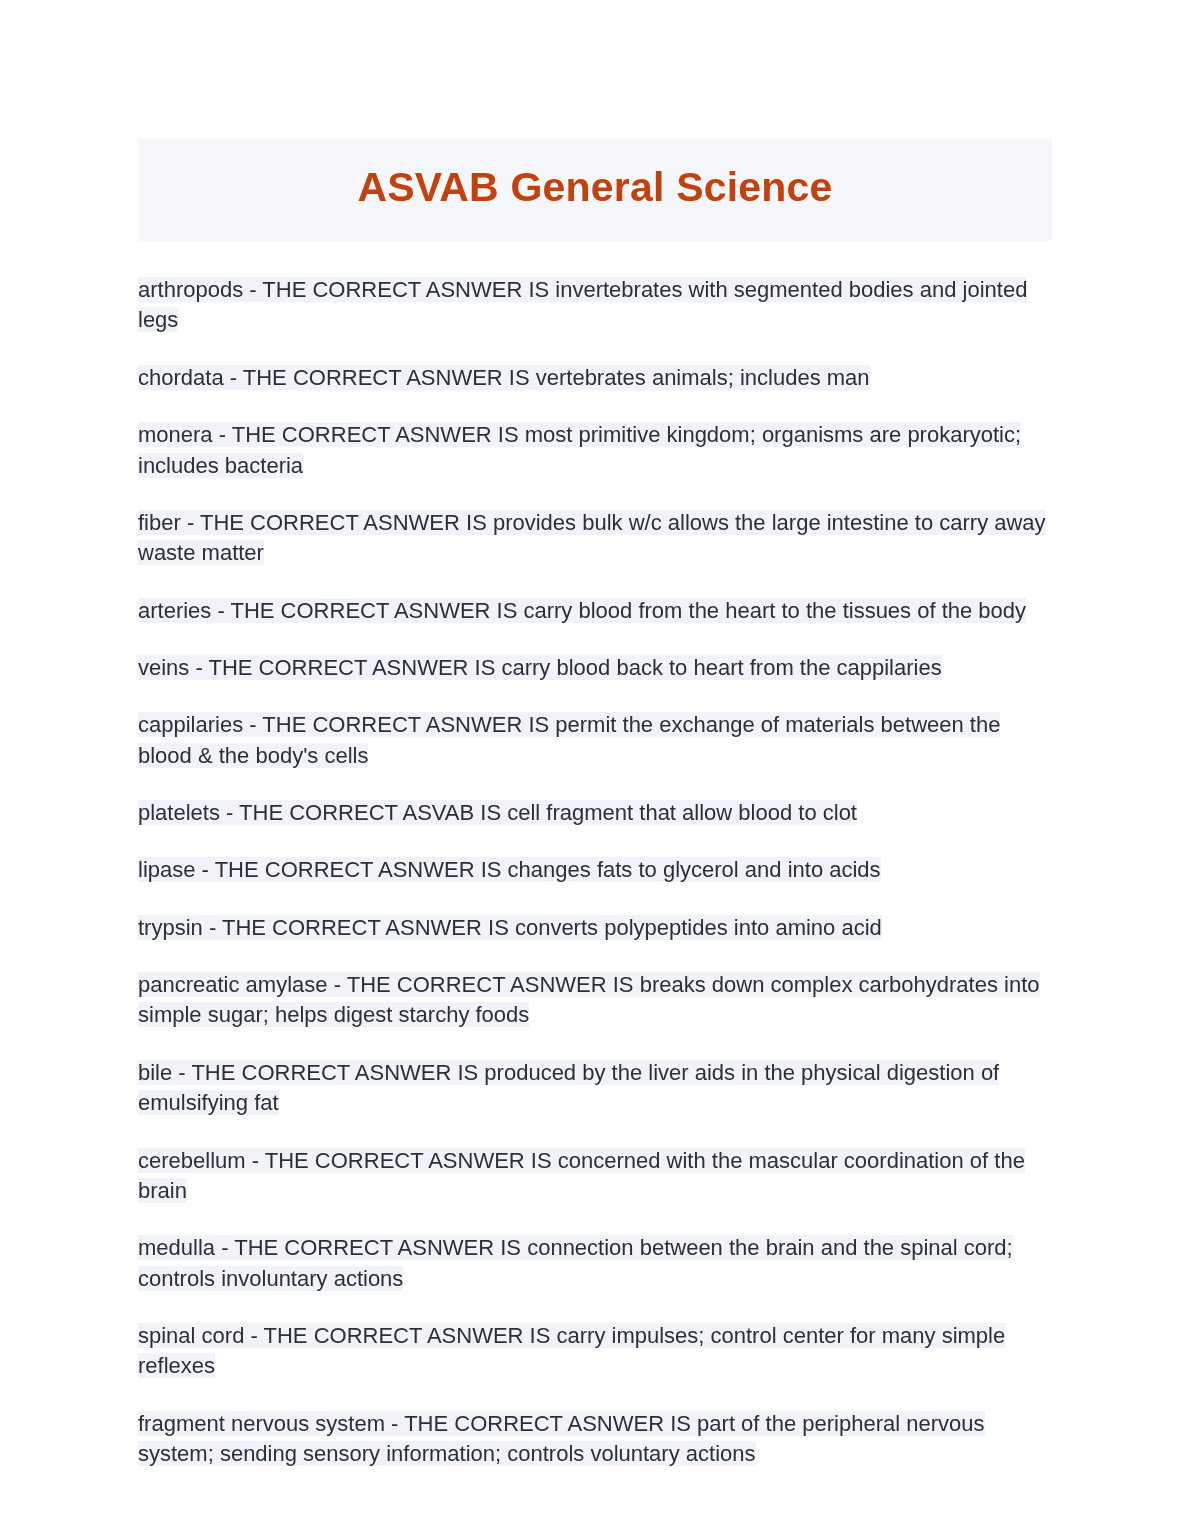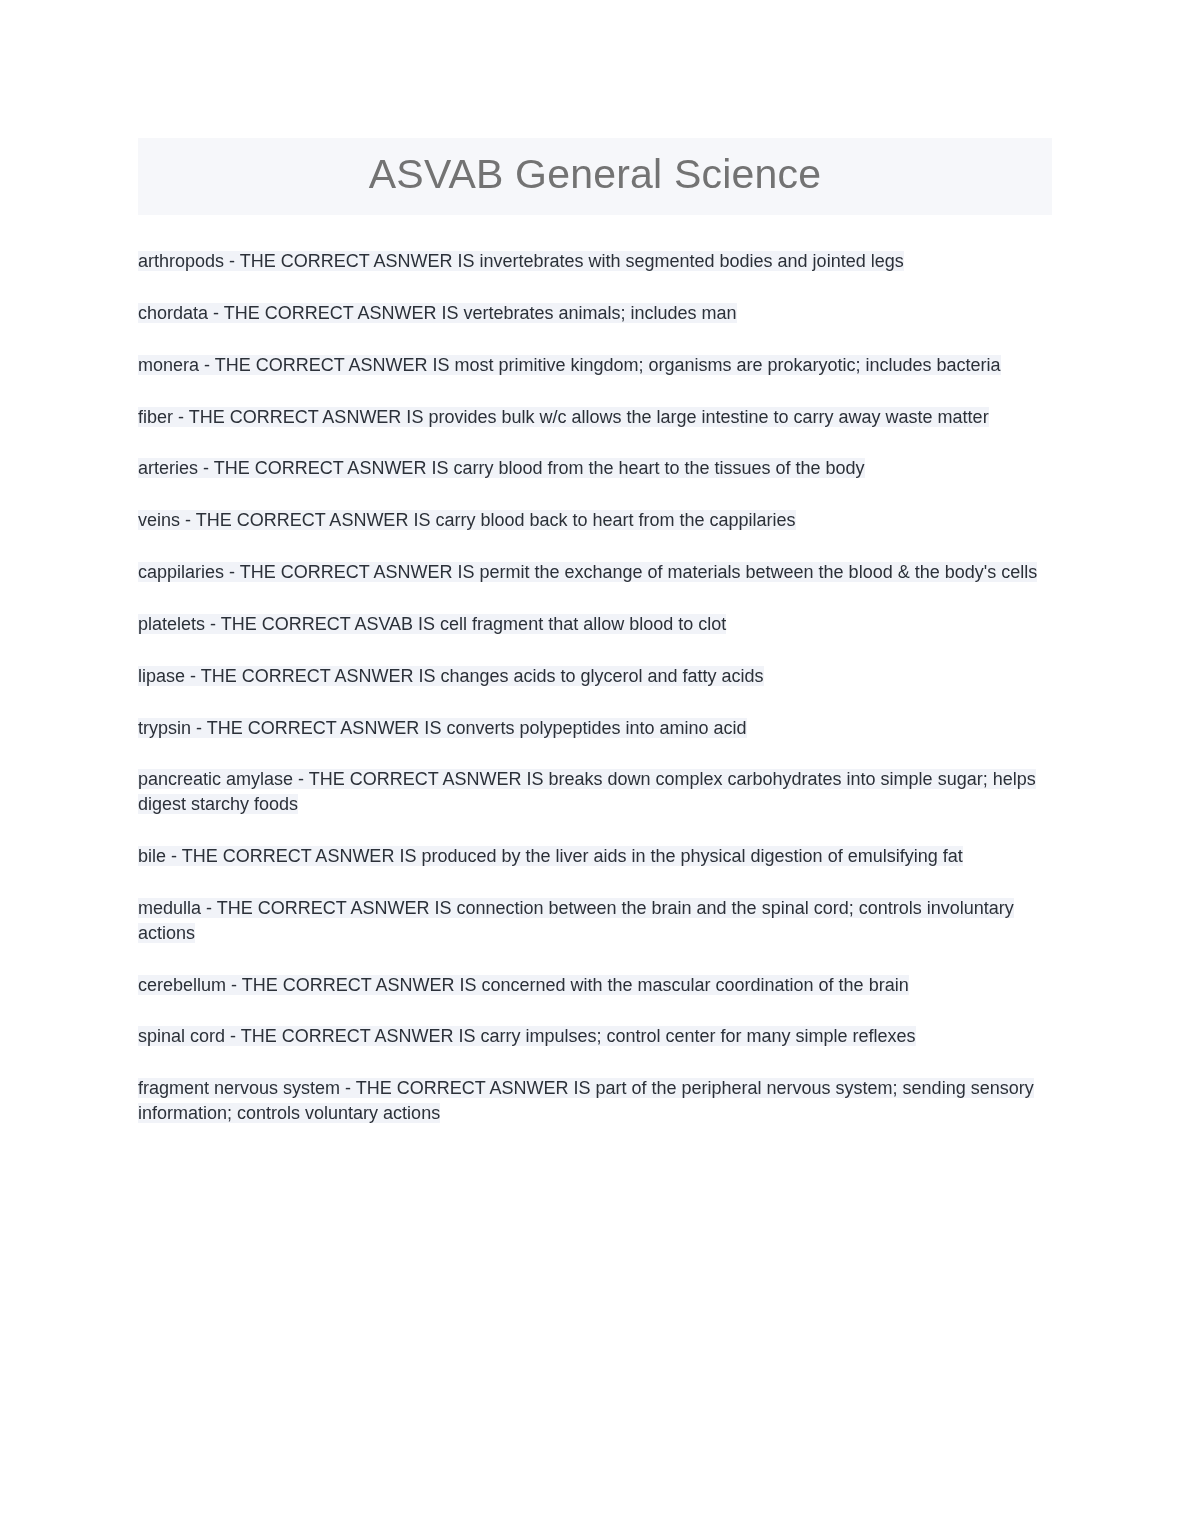--- a/index.html
+++ b/index.html
@@ -23,32 +23,32 @@
     background: #ffffff;
   }
   .title-band {
     margin: 138px 138px 0 138px;
     background: #f6f7fa;
     padding: 14px 0 18px 0;
     text-align: center;
   }
   .doc-title {
     font-size: 41px;
-    font-weight: normal;
-    color: #737373;
+    font-weight: bold;
+    color: #c2410c;
     letter-spacing: 0.2px;
     line-height: 1.1;
-    margin: 0;
+    margin: 13px;
   }
   .content {
     margin: 0 138px;
     padding-top: 34px;
   }
   .entry {
-    font-size: 18px;
+    font-size: 22px;
     line-height: 1.38;
     margin: 0 0 27px 0;
     color: #2b3038;
     max-width: 918px;
   }
   .entry .hl {
     background: #f1f3f8;
     box-decoration-break: clone;
     -webkit-box-decoration-break: clone;
   }
@@ -64,23 +64,23 @@
 
   <div class="content">
     <p class="entry"><span class="hl">arthropods - THE CORRECT ASNWER IS invertebrates with segmented bodies and jointed legs</span></p>
     <p class="entry"><span class="hl">chordata - THE CORRECT ASNWER IS vertebrates animals; includes man</span></p>
     <p class="entry"><span class="hl">monera - THE CORRECT ASNWER IS most primitive kingdom; organisms are prokaryotic; includes bacteria</span></p>
     <p class="entry"><span class="hl">fiber - THE CORRECT ASNWER IS provides bulk w/c allows the large intestine to carry away waste matter</span></p>
     <p class="entry"><span class="hl">arteries - THE CORRECT ASNWER IS carry blood from the heart to the tissues of the body</span></p>
     <p class="entry"><span class="hl">veins - THE CORRECT ASNWER IS carry blood back to heart from the cappilaries</span></p>
     <p class="entry"><span class="hl">cappilaries - THE CORRECT ASNWER IS permit the exchange of materials between the blood &amp; the body's cells</span></p>
     <p class="entry"><span class="hl">platelets - THE CORRECT ASVAB IS cell fragment that allow blood to clot</span></p>
-    <p class="entry"><span class="hl">lipase - THE CORRECT ASNWER IS changes acids to glycerol and fatty acids</span></p>
+    <p class="entry"><span class="hl">lipase - THE CORRECT ASNWER IS changes fats to glycerol and into acids</span></p>
     <p class="entry"><span class="hl">trypsin - THE CORRECT ASNWER IS converts polypeptides into amino acid</span></p>
     <p class="entry"><span class="hl">pancreatic amylase - THE CORRECT ASNWER IS breaks down complex carbohydrates into simple sugar; helps digest starchy foods</span></p>
     <p class="entry"><span class="hl">bile - THE CORRECT ASNWER IS produced by the liver aids in the physical digestion of emulsifying fat</span></p>
+    <p class="entry"><span class="hl">cerebellum - THE CORRECT ASNWER IS concerned with the mascular coordination of the brain</span></p>
     <p class="entry"><span class="hl">medulla - THE CORRECT ASNWER IS connection between the brain and the spinal cord; controls involuntary actions</span></p>
-    <p class="entry"><span class="hl">cerebellum - THE CORRECT ASNWER IS concerned with the mascular coordination of the brain</span></p>
     <p class="entry"><span class="hl">spinal cord - THE CORRECT ASNWER IS carry impulses; control center for many simple reflexes</span></p>
     <p class="entry"><span class="hl">fragment nervous system - THE CORRECT ASNWER IS part of the peripheral nervous system; sending sensory information; controls voluntary actions</span></p>
   </div>
 
 </div>
 
 </body></html>

